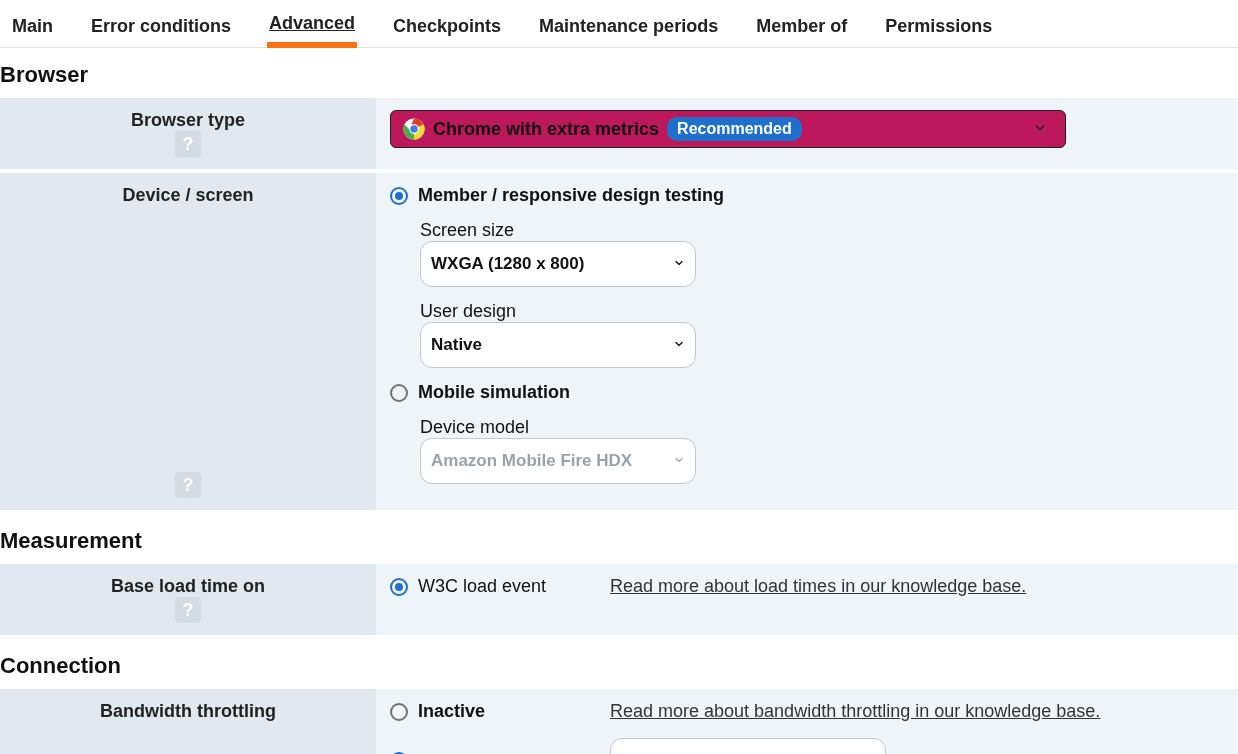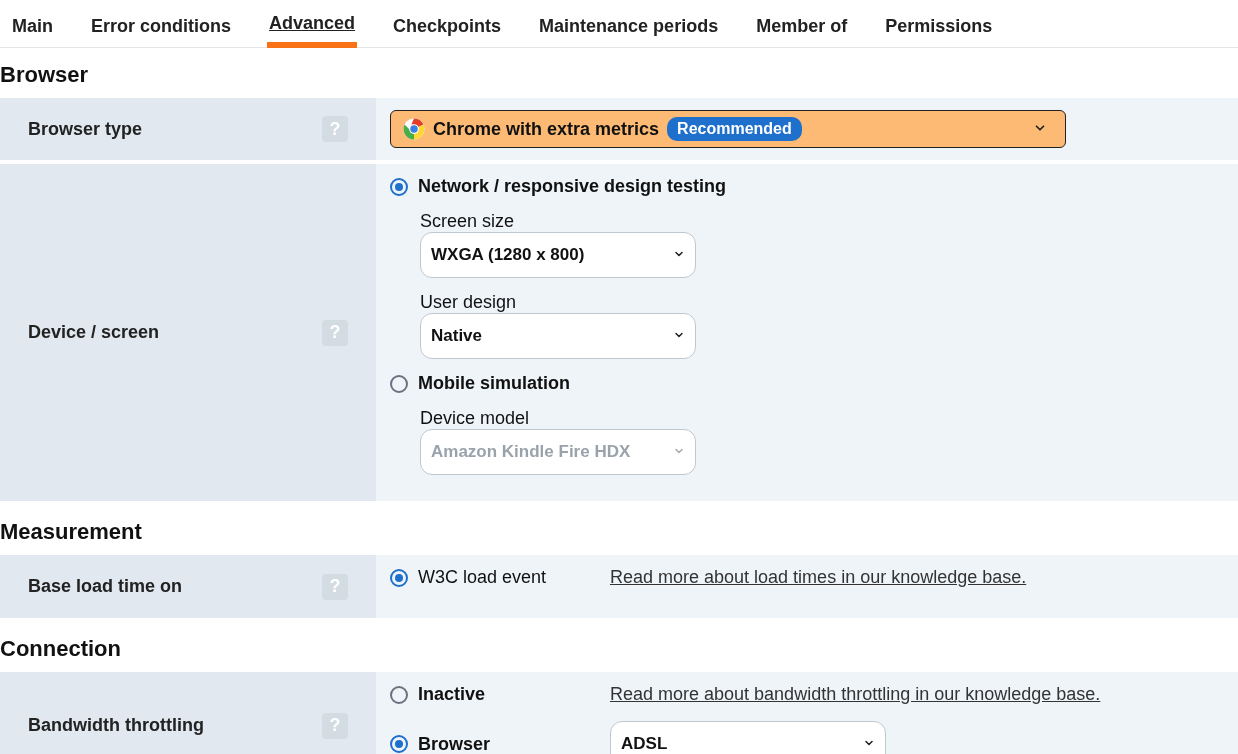--- a/index.html
+++ b/index.html
@@ -44,28 +44,29 @@
   .setting-row {
     display: flex;
     align-items: flex-start;
     background: #eff4f9;
     border-bottom: 4px solid #fff;
   }
   .setting-label {
     width: 376px;
     min-width: 376px;
     background: #e1e8ef;
-    padding: 12px 28px;
+    padding: 12px 0;
     font-size: 18px;
     font-weight: 600;
     color: #222;
     display: flex;
     align-items: center;
     justify-content: space-between;
     align-self: stretch;
+    flex-direction: column;
   }
   .help-icon {
     width: 26px;
     height: 26px;
     border-radius: 4px;
     background: #d3dbe3;
     color: #fff;
     font-weight: 700;
     display: inline-flex;
     align-items: center;
@@ -75,21 +76,21 @@
   .setting-content {
     flex: 1;
     padding: 12px 14px;
     font-size: 18px;
   }
 
   .dropdown {
     display: flex;
     align-items: center;
     gap: 8px;
-    background: #fdba74;
+    background: #be185d;
     border: 1px solid #222;
     border-radius: 6px;
     padding: 6px 12px;
     width: 676px;
     cursor: pointer;
     position: relative;
   }
   .dropdown .chevron {
     margin-left: auto;
     margin-right: 6px;
@@ -225,21 +226,21 @@
   </div>
 
   <div class="setting-row">
     <div class="setting-label">
       <span>Device / screen</span>
       <span class="help-icon">?</span>
     </div>
     <div class="setting-content">
       <div class="radio-row">
         <span class="radio checked"></span>
-        <span class="radio-label bold">Network / responsive design testing</span>
+        <span class="radio-label bold">Member / responsive design testing</span>
       </div>
       <div class="sub-fields">
         <div class="field-row">
           <span class="field-label">Screen size</span>
           <div class="select">
             <span>WXGA (1280 x 800)</span>
             <span class="chev-sm">
               <svg width="12" height="12" viewBox="0 0 24 24">
                   <path d="M6 9l6 6 6-6" stroke="#222" stroke-width="3" fill="none" stroke-linecap="round" stroke-linejoin="round"></path>
                 </svg>
@@ -259,21 +260,21 @@
         </div>
       </div>
       <div class="radio-row">
         <span class="radio"></span>
         <span class="radio-label bold">Mobile simulation</span>
       </div>
       <div class="sub-fields">
         <div class="field-row">
           <span class="field-label">Device model</span>
           <div class="select disabled">
-            <span>Amazon Kindle Fire HDX</span>
+            <span>Amazon Mobile Fire HDX</span>
             <span class="chev-sm">
               <svg width="12" height="12" viewBox="0 0 24 24">
                   <path d="M6 9l6 6 6-6" stroke="#aaa" stroke-width="3" fill="none" stroke-linecap="round" stroke-linejoin="round"></path>
                 </svg>
             </span>
           </div>
         </div>
       </div>
     </div>
   </div>

